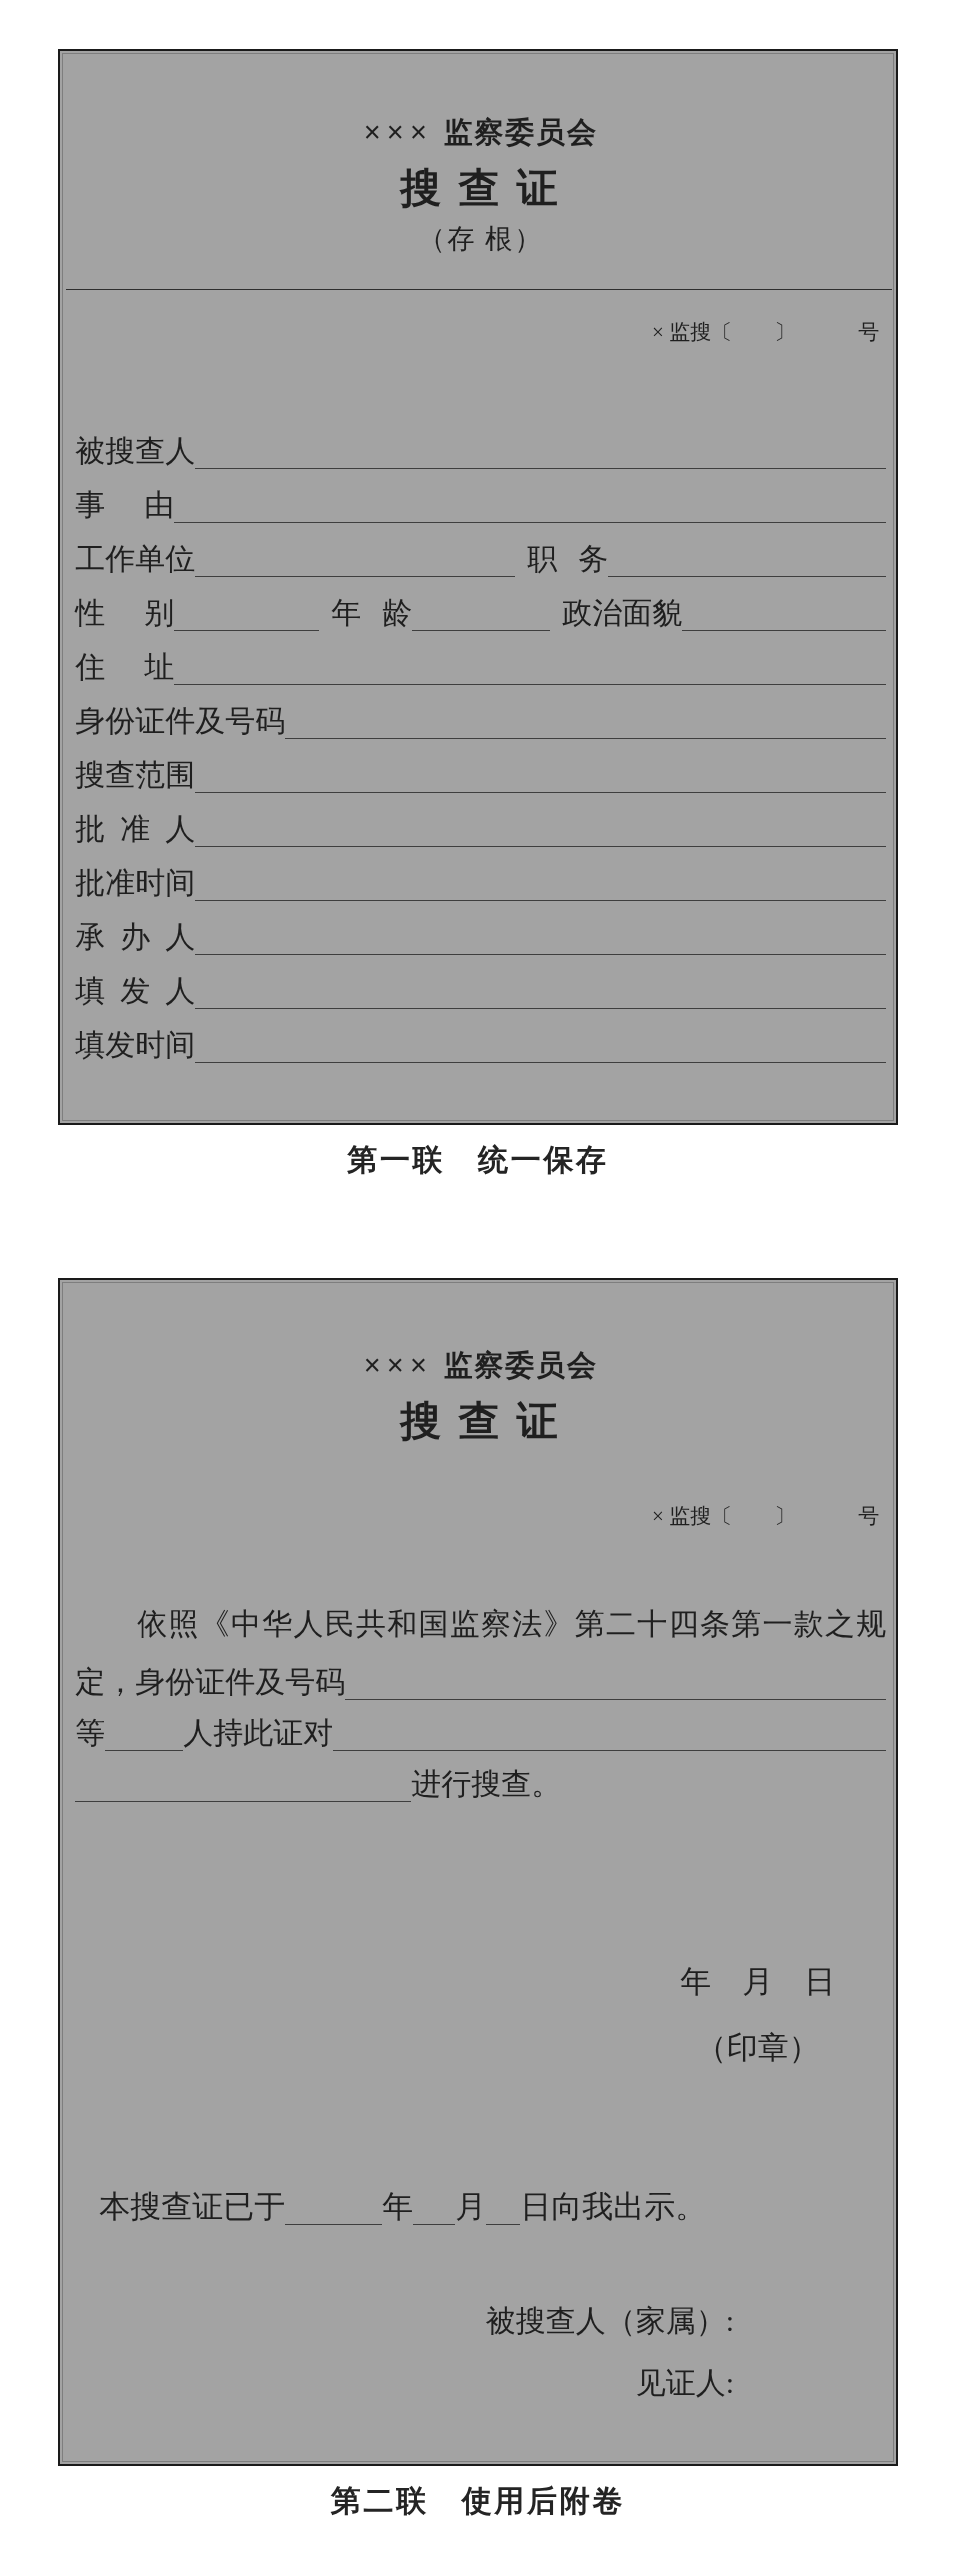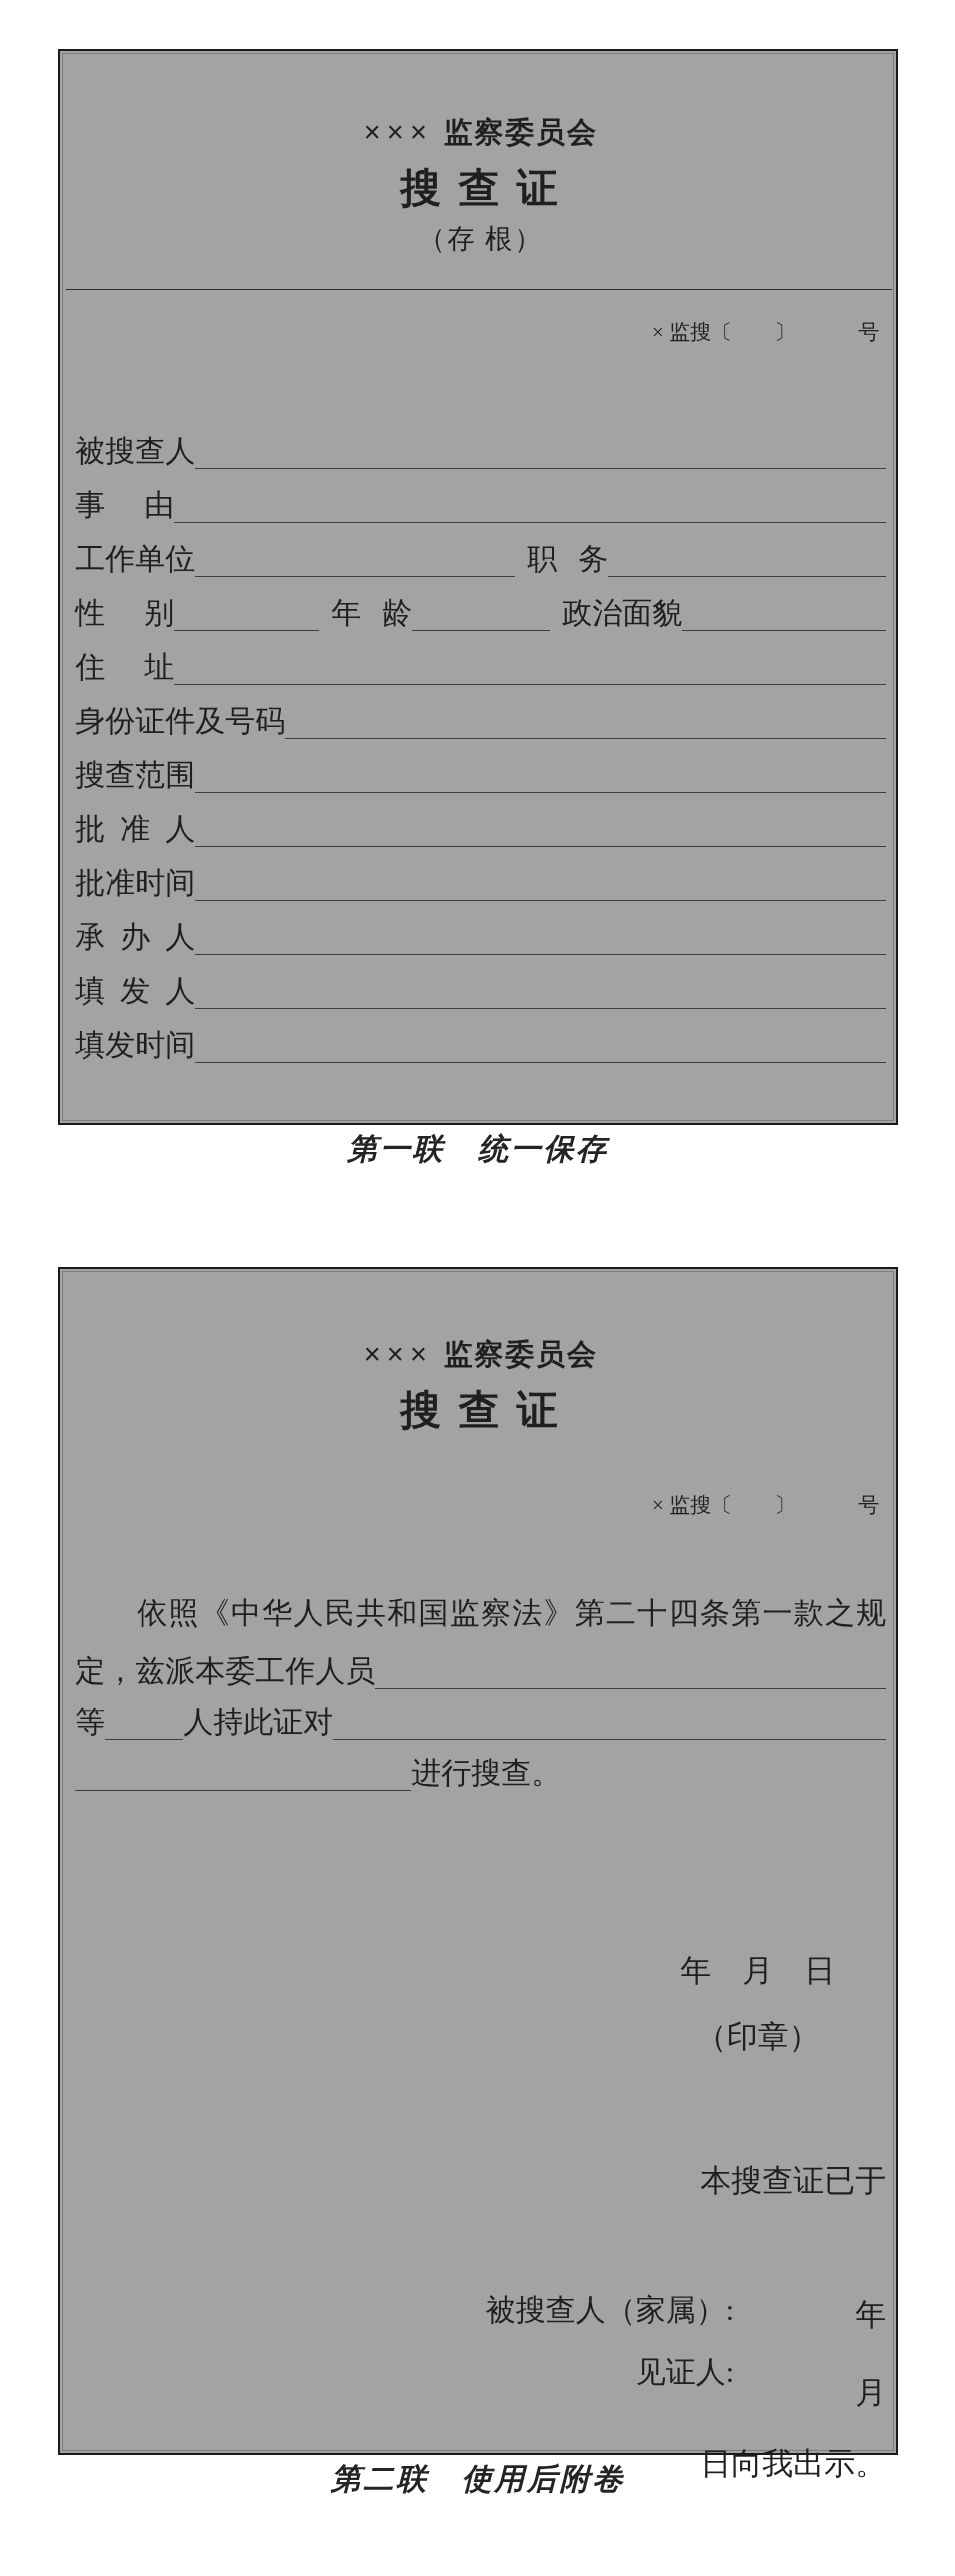--- a/index.html
+++ b/index.html
@@ -38,27 +38,27 @@
   .f1{flex:1 1 0;}.f115{flex:1.15 1 0;}.f11{flex:1.05 1 0;}.f148{flex:1.48 1 0;}
   
   .wbody{margin-top:62px;font-size:30px;}
   .bline{display:flex;align-items:flex-end;height:51px;}
   .btext{flex:0 0 auto;white-space:pre;line-height:1.15;}
   .bline-just{height:51px;line-height:51px;text-indent:62px;text-align:justify;text-align-last:justify;}
   .w88{flex:0 0 78px;}.w110{flex:0 0 97px;}.w48{flex:0 0 42px;}.w38{flex:0 0 34px;}.w380{flex:0 0 336px;}
   .date-block{width:fit-content;margin:159px 51px 0 auto;text-align:center;font-size:31px;}
   .date-line{line-height:41px;white-space:pre;}
   .seal-line{margin-top:25px;line-height:41px;white-space:pre;}
-  .shown-line{margin-top:106px;margin-left:58px;display:flex;align-items:flex-end;height:51px;font-size:31px;flex-direction:column;}
+  .shown-line{margin-top:106px;margin-left:24px;display:flex;align-items:flex-end;height:51px;font-size:31px;}
   .sigs{text-align:right;padding-right:152px;font-size:30px;margin-top:75px;padding-bottom:58px;}
   .sig1{line-height:41px;white-space:pre;}
   .sig2{margin-top:21px;line-height:41px;white-space:pre;}
   
-  .copy-label{margin-top:3px;text-align:center;font-size:30px;line-height:41px;
-    font-style:italic;font-weight:600;letter-spacing:2.7px;color:#242424;white-space:pre;
+  .copy-label{margin-top:14px;text-align:center;font-size:30px;line-height:41px;
+    font-weight:600;letter-spacing:2.7px;color:#242424;white-space:pre;
     font-family:"DejaVu Serif","Liberation Serif",serif;}
 </style>
 </head>
 <body>
 
 <div class="page">
 
   <section class="sheet s1">
     <div class="sheet-inner">
       <header class="doc-header">
@@ -133,21 +133,21 @@
     <div class="sheet-inner">
       <header class="doc-header">
         <div class="org-line"><span class="org-x">×××</span><span class="org-name">监察委员会</span></div>
         <div class="doc-title">搜 查 证</div>
       </header>
       <div class="doc-no">× 监搜〔　　〕　　　号</div>
 
       <div class="wbody">
         <div class="bline-just">依照《中华人民共和国监察法》第二十四条第一款之规</div>
         <div class="bline">
-            <span class="btext">定，兹派本委工作人员</span>
+            <span class="btext">定，身份证件及号码</span>
             <span class="b f1"></span>
           </div>
         <div class="bline">
             <span class="btext">等</span>
             <span class="b w88"></span>
             <span class="btext">人持此证对</span>
             <span class="b f1"></span>
           </div>
         <div class="bline">
             <span class="b w380"></span>

